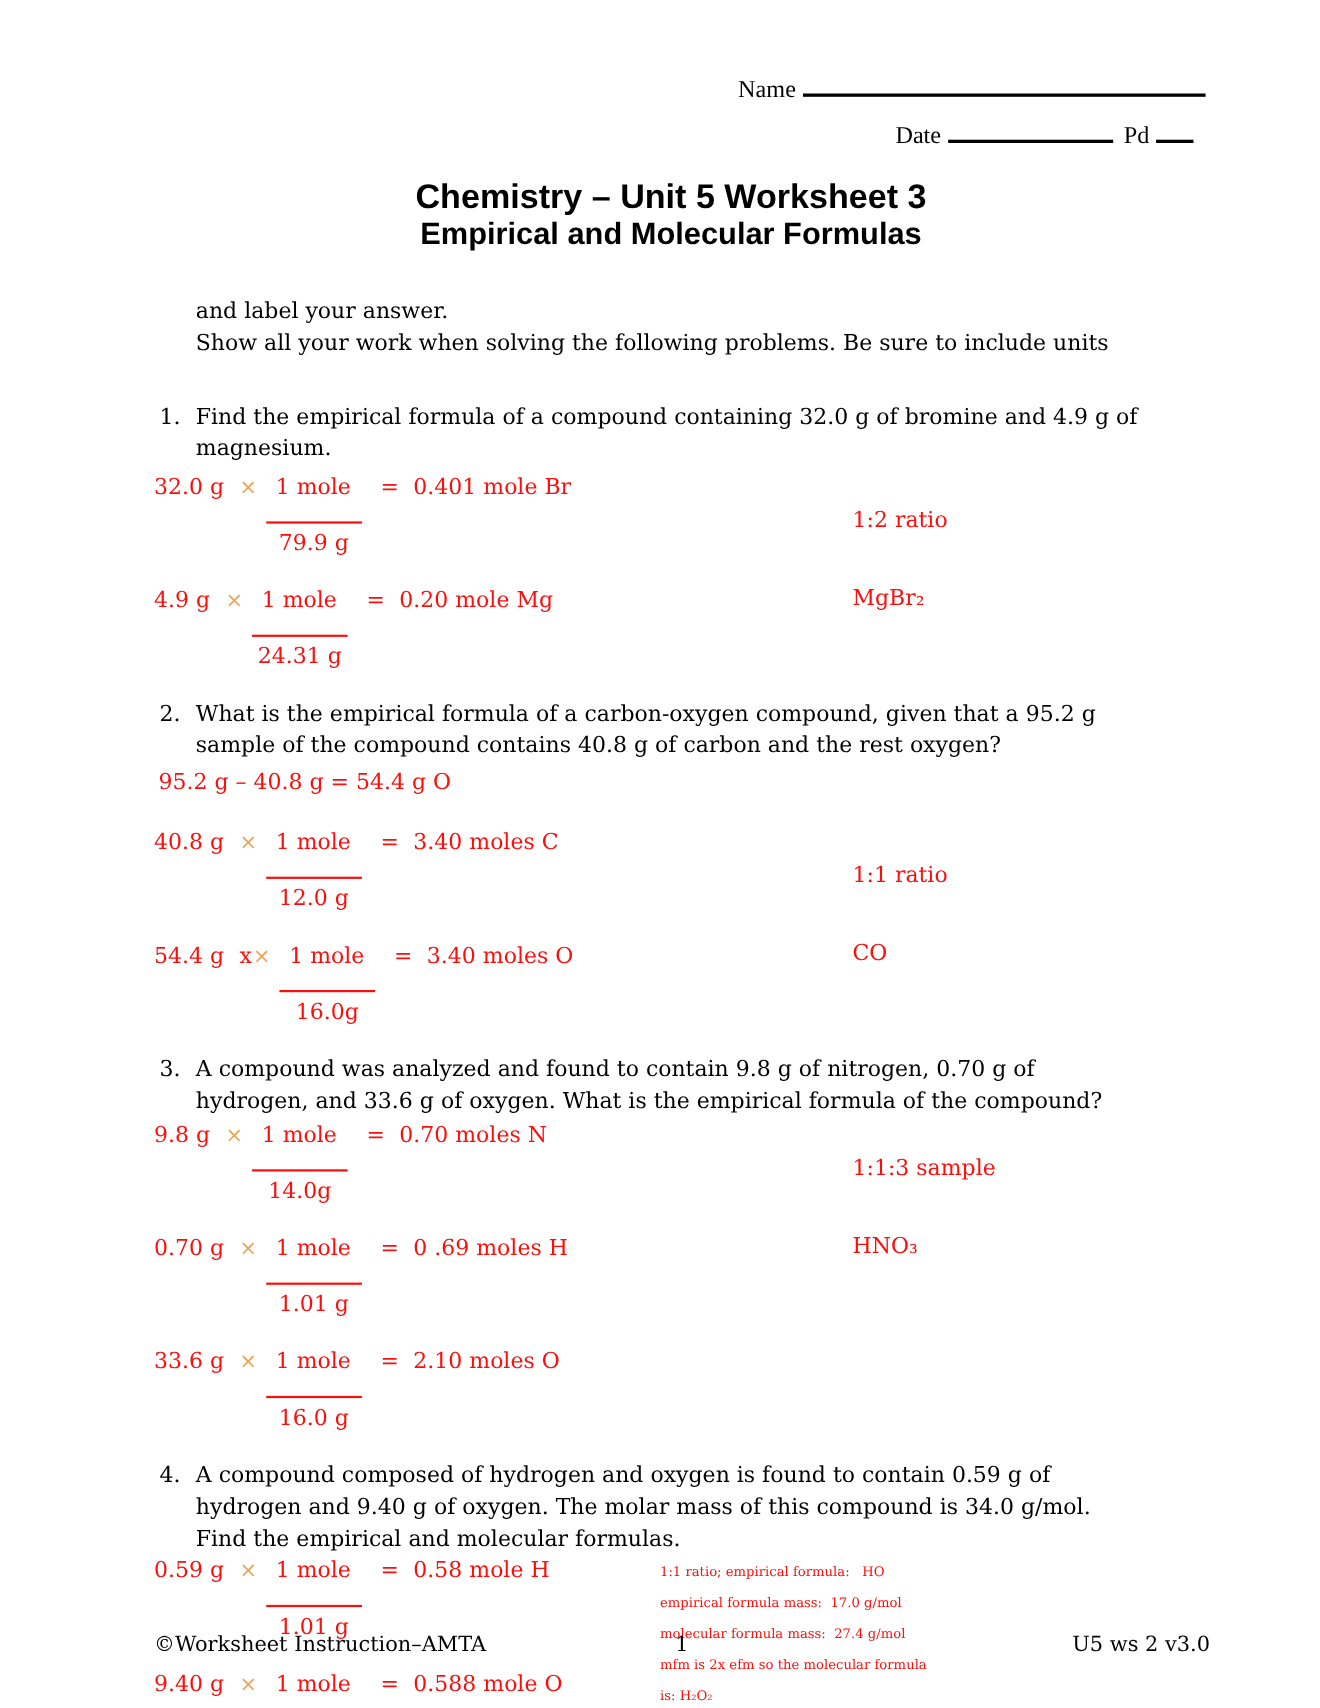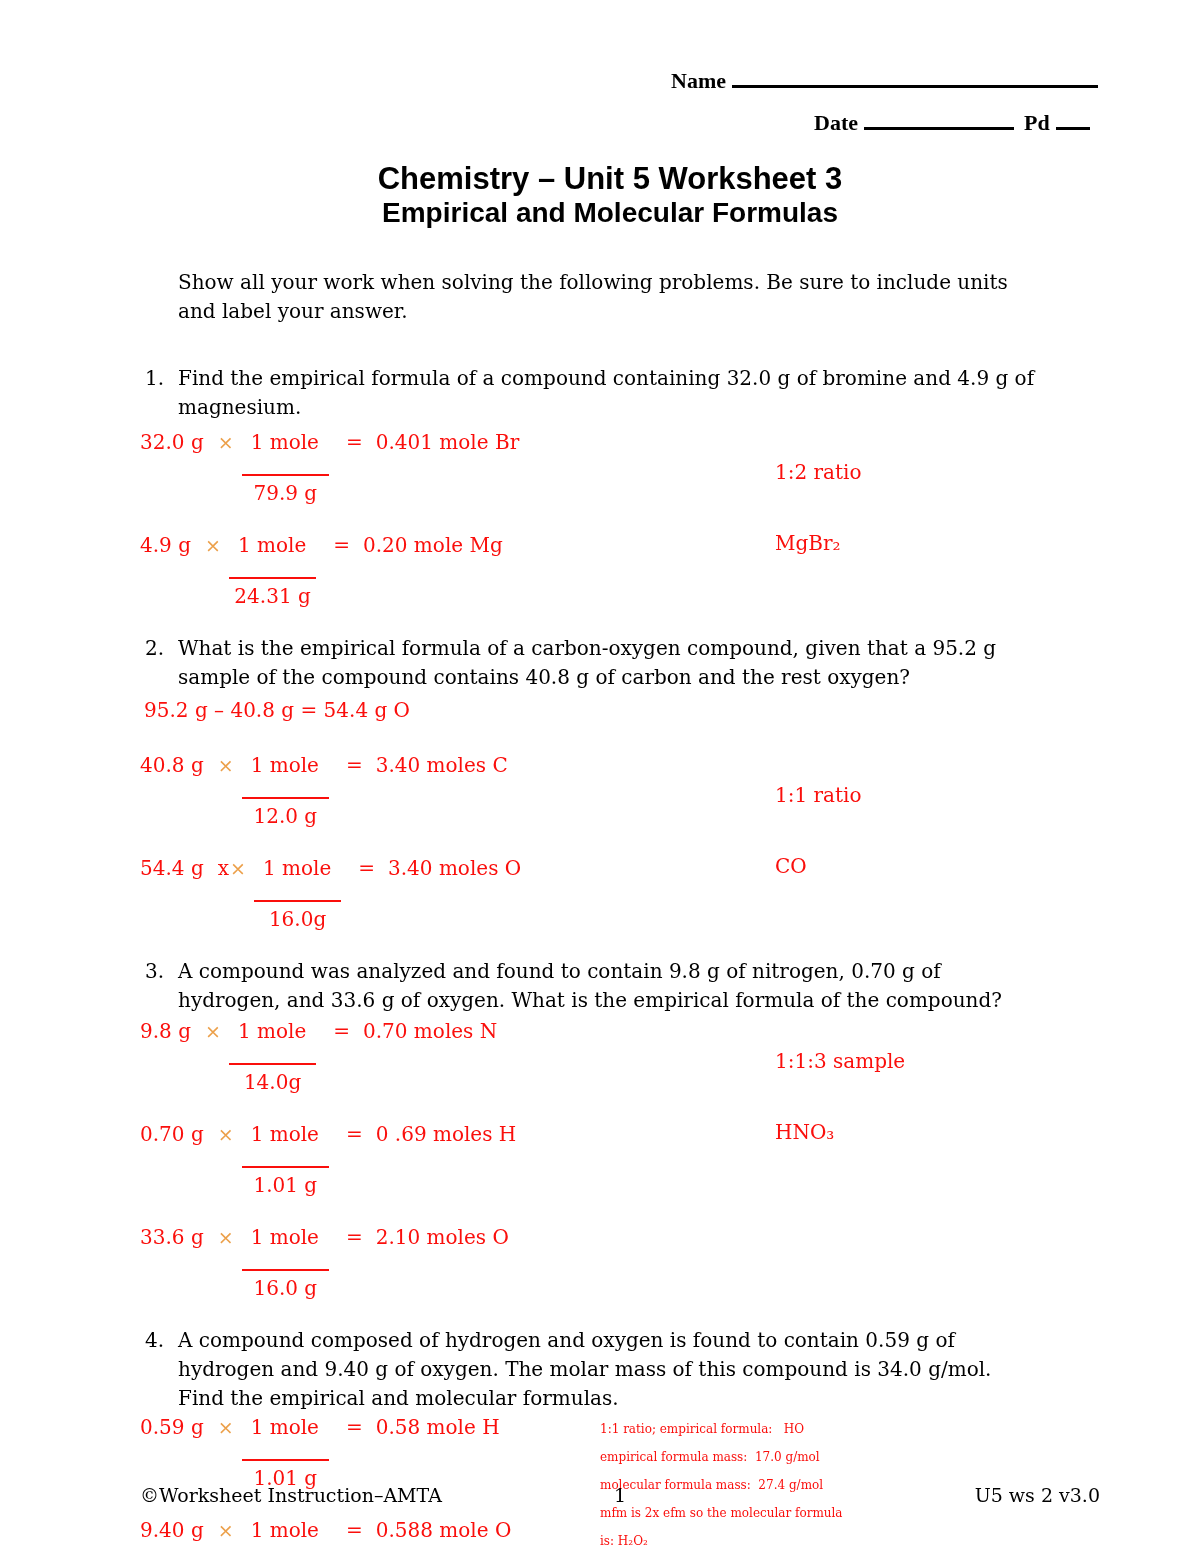--- a/index.html
+++ b/index.html
@@ -11,21 +11,21 @@
     font-family:"DejaVu Serif", serif;
     color:#000;
     overflow:hidden;
   }
   
   .header { position:relative; height:160px; }
   .name-row { position:absolute; left:671px; top:68px; white-space:nowrap; }
   .date-row { position:absolute; left:814px; top:110px; white-space:nowrap; }
   .hdr-label {
     font-family:"Liberation Serif", serif;
-    font-weight:bold; font-size:22px;
+    font-weight:normal; font-size:22px;
   }
   .blank { display:inline-block; border-bottom:3px solid #000; height:17px; vertical-align:baseline; margin-left:6px; }
   .blank-name { width:366px; }
   .blank-date { width:150px; margin-right:10px; }
   .blank-pd   { width:34px; }
   
   .page-title, .page-subtitle {
     font-family:"Liberation Sans", sans-serif;
     font-weight:bold; text-align:center; margin:0; padding-left:20px;
   }
@@ -81,22 +81,22 @@
       <span class="hdr-label">Date</span><span class="blank blank-date"></span><span class="hdr-label">Pd</span><span class="blank blank-pd"></span>
     </div>
   </div>
 
   <h1 class="page-title">Chemistry – Unit 5 Worksheet 3</h1>
   <h2 class="page-subtitle">Empirical and Molecular Formulas</h2>
 
   <div class="content">
 
     <div class="intro">
+      <div class="q-line">and label your answer.</div>
       <div class="q-line">Show all your work when solving the following problems. Be sure to include units</div>
-      <div class="q-line">and label your answer.</div>
     </div>
 
     <section class="problem m1">
       <div class="q-row">
         <span class="q-num">1.</span>
         <div class="q-text">
           <div class="q-line">Find the empirical formula of a compound containing 32.0 g of bromine and 4.9 g of</div>
           <div class="q-line">magnesium.</div>
         </div>
       </div>

